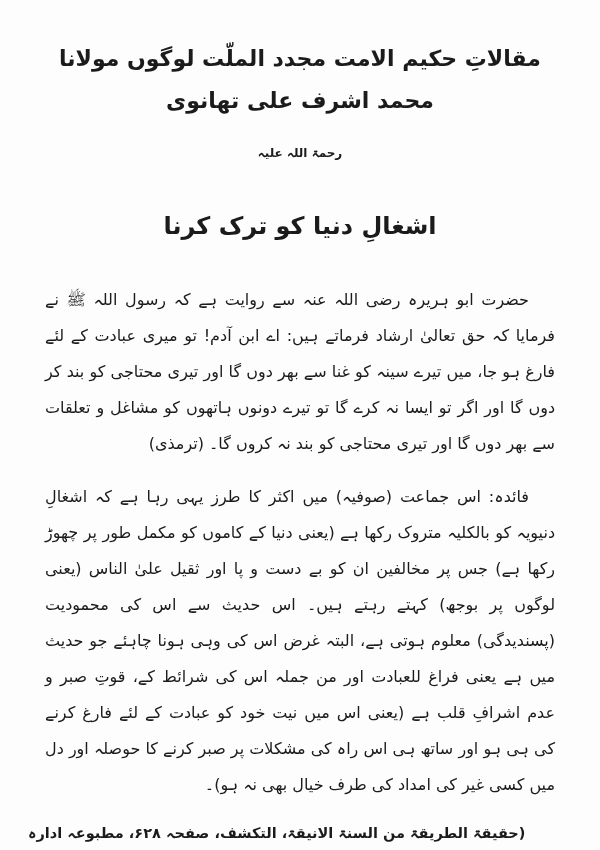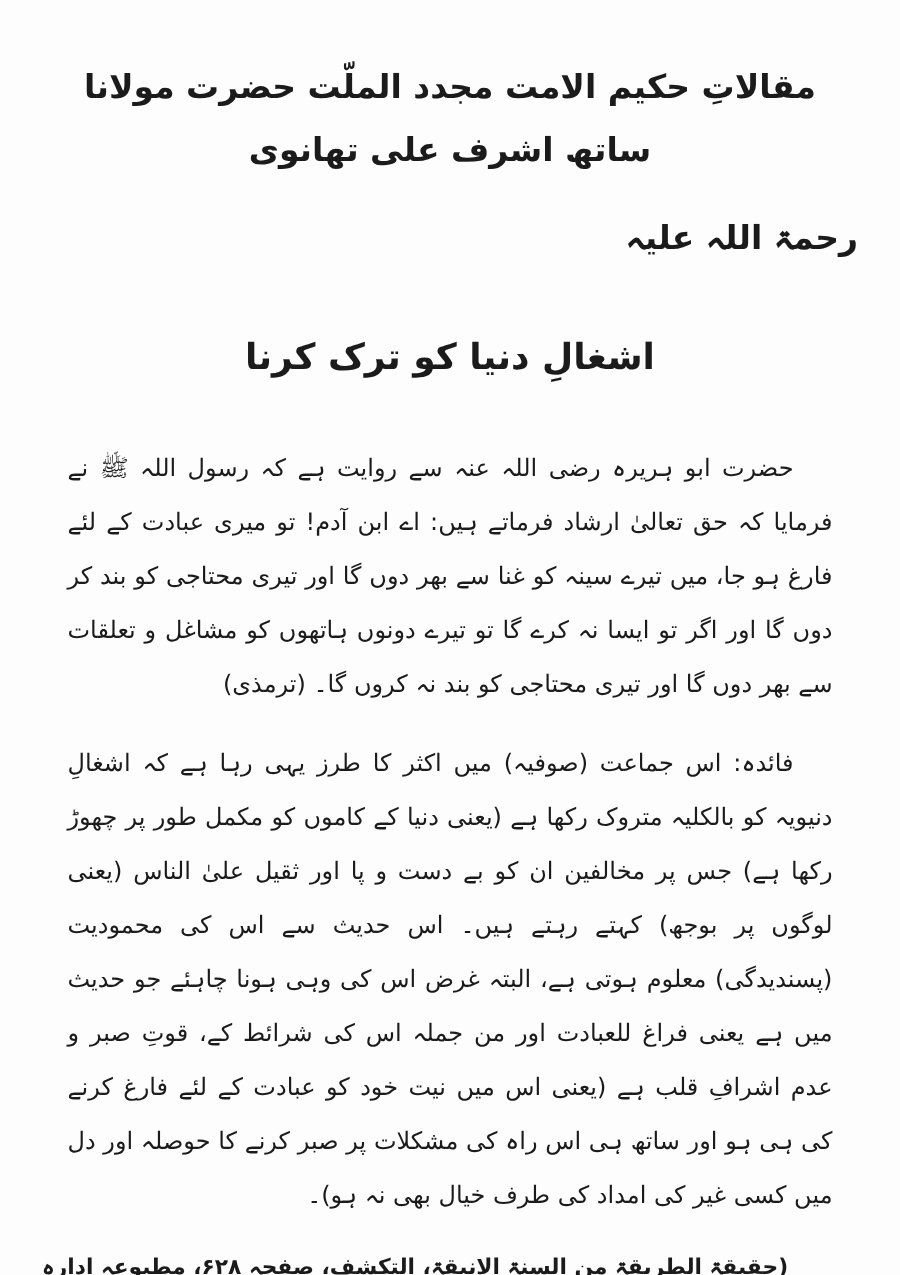--- a/index.html
+++ b/index.html
@@ -24,23 +24,23 @@
   .book-title {
     margin: 14px 0 0 0;
     font-size: 22px;
     font-weight: bold;
     text-align: center;
     line-height: 1.9;
     letter-spacing: 0;
   }
   .honorific {
     margin-top: 24px;
-    font-size: 22px;
+    font-size: 12px;
     font-weight: bold;
-    text-align: right;
+    text-align: center;
   }
   .section-heading {
     margin: 52px 0 0 0;
     font-size: 24px;
     font-weight: bold;
     text-align: center;
   }
   .body-para {
     margin: 17px;
     font-size: 16px;
@@ -61,21 +61,21 @@
     font-weight: bold;
     text-align: left;
     line-height: 1.9;
   }
 </style>
 </head>
 <body>
 
 <div class="page">
 
-  <h1 class="book-title">مقالاتِ حکیم الامت مجدد الملّت حضرت مولانا ساتھ اشرف علی تھانوی</h1>
+  <h1 class="book-title">مقالاتِ حکیم الامت مجدد الملّت لوگوں مولانا محمد اشرف علی تھانوی</h1>
 
   <div class="honorific">رحمۃ اللہ علیہ</div>
 
   <h2 class="section-heading">اشغالِ دنیا کو ترک کرنا</h2>
 
   <p class="body-para para-hadith">حضرت ابو ہریرہ رضی اللہ عنہ سے روایت ہے کہ رسول اللہ ﷺ نے فرمایا کہ حق تعالیٰ ارشاد فرماتے ہیں: اے ابن آدم! تو میری عبادت کے لئے فارغ ہو جا، میں تیرے سینہ کو غنا سے بھر دوں گا اور تیری محتاجی کو بند کر دوں گا اور اگر تو ایسا نہ کرے گا تو تیرے دونوں ہاتھوں کو مشاغل و تعلقات سے بھر دوں گا اور تیری محتاجی کو بند نہ کروں گا۔ (ترمذی)</p>
 
   <p class="body-para para-commentary">فائدہ: اس جماعت (صوفیہ) میں اکثر کا طرز یہی رہا ہے کہ اشغالِ دنیویہ کو بالکلیہ متروک رکھا ہے (یعنی دنیا کے کاموں کو مکمل طور پر چھوڑ رکھا ہے) جس پر مخالفین ان کو بے دست و پا اور ثقیل علیٰ الناس (یعنی لوگوں پر بوجھ) کہتے رہتے ہیں۔ اس حدیث سے اس کی محمودیت (پسندیدگی) معلوم ہوتی ہے، البتہ غرض اس کی وہی ہونا چاہئے جو حدیث میں ہے یعنی فراغ للعبادت اور من جملہ اس کی شرائط کے، قوتِ صبر و عدم اشرافِ قلب ہے (یعنی اس میں نیت خود کو عبادت کے لئے فارغ کرنے کی ہی ہو اور ساتھ ہی اس راہ کی مشکلات پر صبر کرنے کا حوصلہ اور دل میں کسی غیر کی امداد کی طرف خیال بھی نہ ہو)۔</p>
 
   <div class="citation">(حقیقۃ الطریقۃ من السنۃ الانیقۃ، التکشف، صفحہ ۶۲۸، مطبوعہ ادارہ تالیفاتِ اشرفیہ ملتان)</div>

